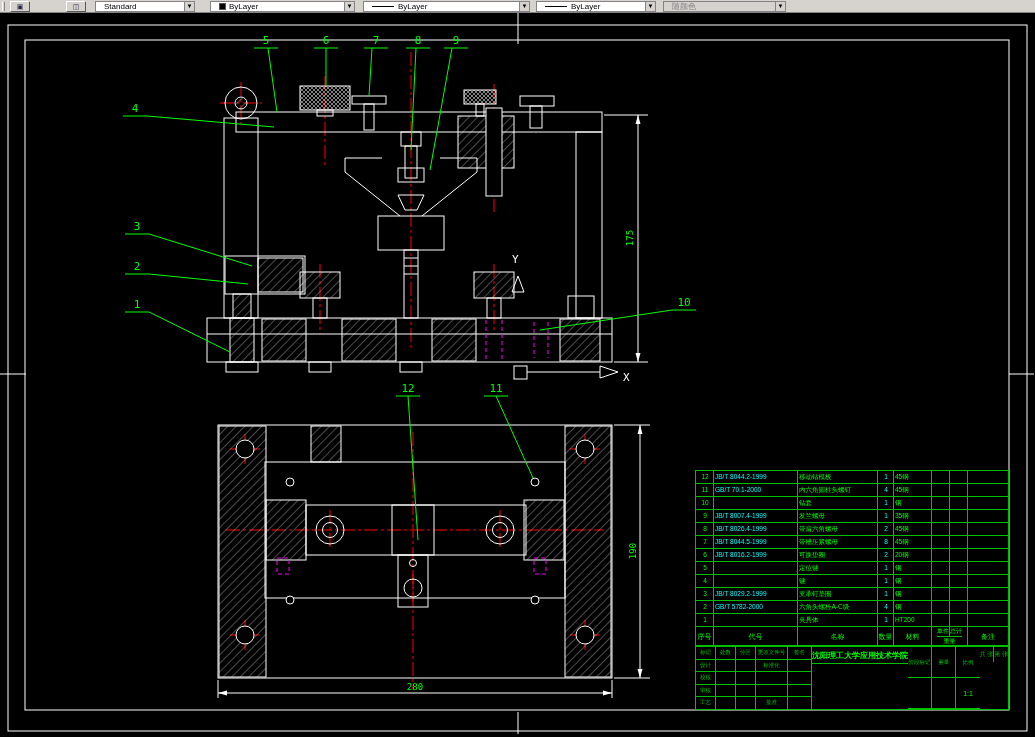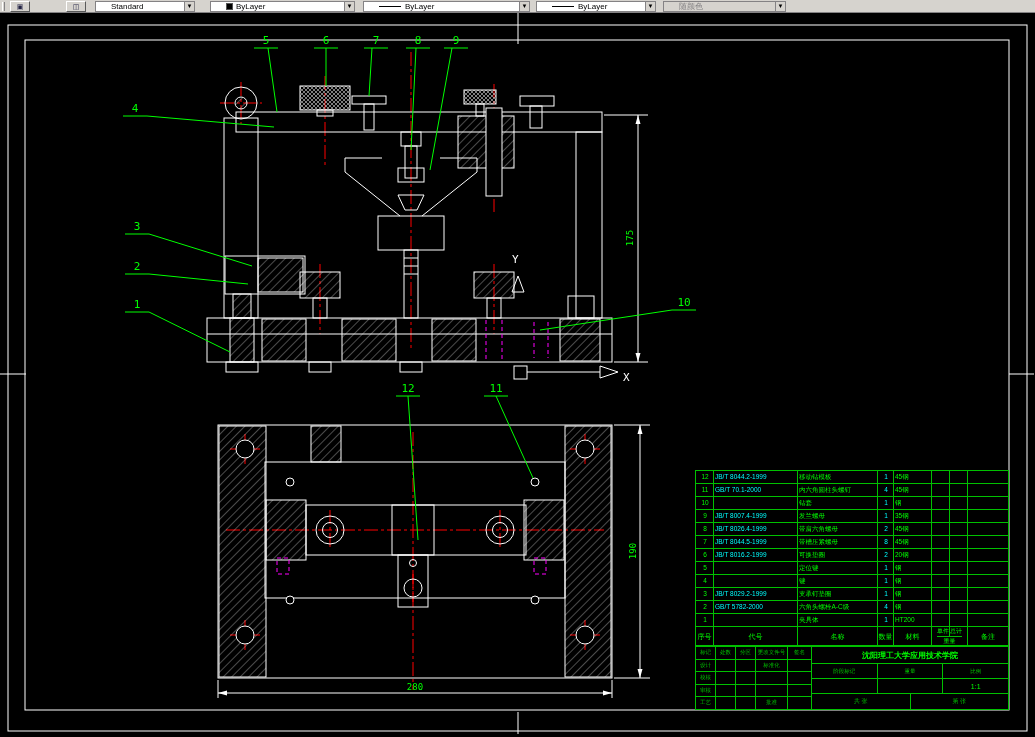--- a/index.html
+++ b/index.html
@@ -7,21 +7,21 @@
   body{font-family:"Liberation Sans",sans-serif}
   #app{position:relative;width:1035px;height:737px;background:#000;overflow:hidden}
 
   
   #toolbar{position:absolute;top:0;left:0;width:1035px;height:13px;background:#d6d3ce;
            border-bottom:1px solid #848284;z-index:9}
   .tb-grip{position:absolute;top:2px;width:3px;height:9px;border-left:1px solid #fff;border-right:1px solid #848284}
   .tb-btn{position:absolute;top:1px;width:20px;height:11px;background:#d6d3ce;border:1px solid;
           border-color:#fff #5a5a5a #5a5a5a #fff;font-size:7px;display:flex;align-items:center;justify-content:center;color:#224}
   .combo{position:absolute;top:1px;height:11px;background:#fff;border:1px solid #848284;
-         display:flex;align-items:center;font-size:8px;color:#000;padding-left:15px;overflow:hidden}
+         display:flex;align-items:center;font-size:8px;color:#000;padding-left:8px;overflow:hidden}
   .combo .dd{margin-left:auto;width:10px;height:9px;background:#d6d3ce;border-left:1px solid #848284;
              font-size:6px;line-height:9px;text-align:center;color:#000;flex:0 0 auto}
   .combo .swatch{width:7px;height:7px;background:#000;border:1px solid #555;margin-right:3px;flex:0 0 auto}
   .combo .lt-sample{width:22px;height:1px;background:#000;margin-right:4px;flex:0 0 auto}
   .combo.disabled{background:#d6d3ce;color:#848284}
 
   
   #canvas{position:absolute;top:0;left:0}
   .w{stroke:#fff;fill:none;stroke-width:1}
   .wb{stroke:#fff;fill:#000;stroke-width:1}
@@ -63,21 +63,21 @@
   .tb-left{width:116px;border-right:1px solid #00c000;display:flex;flex-direction:column}
   .tb-lrow{flex:1;display:grid;grid-template-columns:20px 20px 20px 32px 1fr;border-bottom:1px solid #00c000}
   .tb-lrow:last-child{border-bottom:none}
   .tb-lcell{border-right:1px solid #00c000;font-size:5.5px;color:#00c000;overflow:hidden;
             white-space:nowrap;line-height:11px;text-align:center}
   .tb-lcell:last-child{border-right:none}
   .tb-mid{width:94px;border-right:1px solid #00c000;display:flex;flex-direction:column}
   .tb-mrow{flex:1;border-bottom:1px solid #00c000}
   .tb-title{height:26px;display:flex;align-items:center;justify-content:center;
             color:#00ff00;font-size:10px;font-weight:bold;white-space:nowrap;overflow:hidden}
-  .tb-right{flex:1;display:flex;flex-direction:column}
+  .tb-right{flex:1;display:flex;}
   .tb-school{height:17px;border-bottom:1px solid #00c000;color:#00ff00;font-size:8px;font-weight:bold;
              display:flex;align-items:center;justify-content:center;white-space:nowrap;overflow:hidden}
   .tb-rmid{flex:1;display:flex;flex-direction:column;border-bottom:1px solid #00c000}
   .tb-rmid .lr,.tb-rmid .vr{flex:1;display:flex}
   .tb-rmid .lr{border-bottom:1px solid #00c000}
   .tb-rcell{flex:1;border-right:1px solid #00c000;color:#00c000;font-size:5.5px;display:flex;
             align-items:center;justify-content:center;overflow:hidden;white-space:nowrap}
   .tb-rcell:last-child{border-right:none}
   .tb-rcell.val{color:#00ff00;font-size:7px}
   .tb-rbot{height:15px;display:flex}

